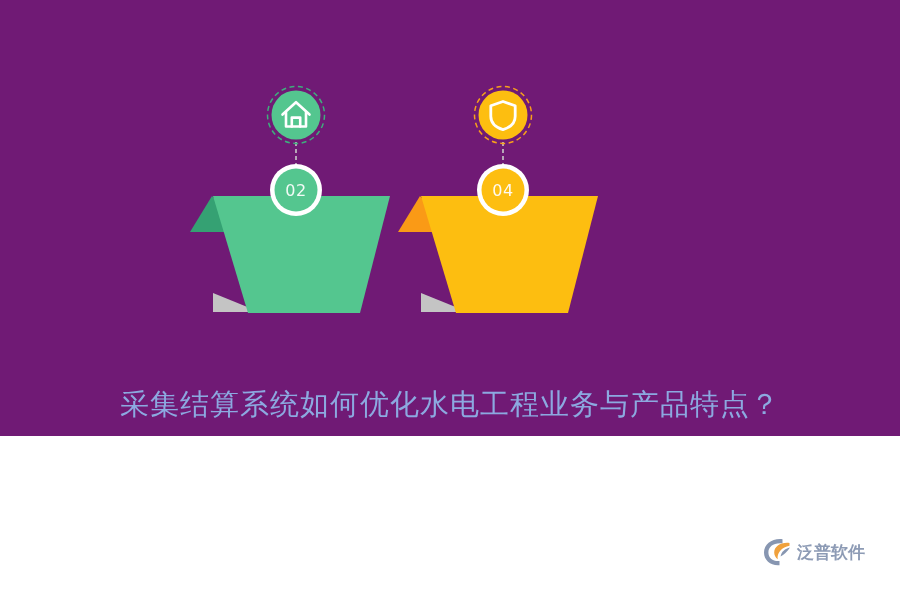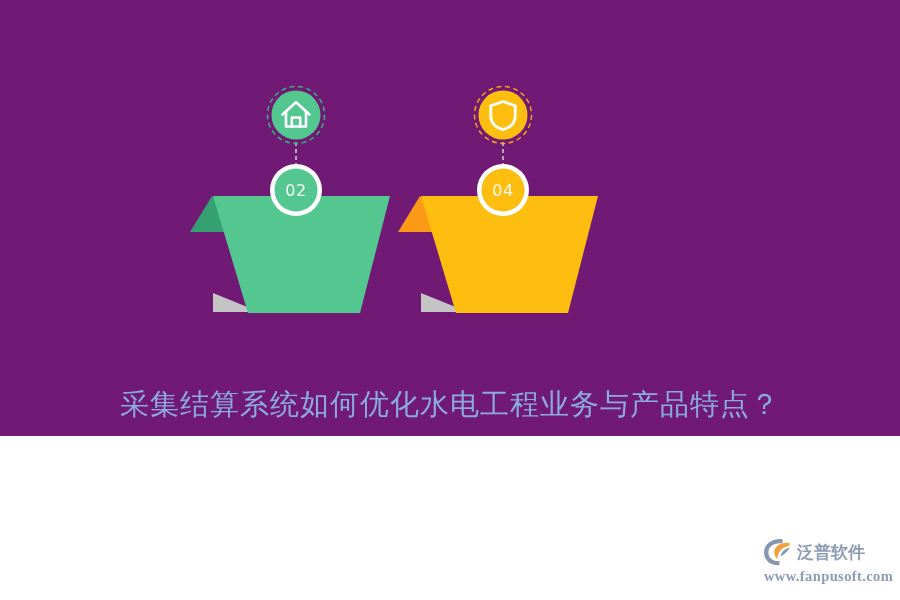--- a/index.html
+++ b/index.html
@@ -187,16 +187,15 @@
                  C 12.2,18.4 13.6,20.8 15.8,22.3
                  C 15.0,18.0 17.4,13.2 22.4,10.6
                  C 24.0,9.7 25.8,9.1 27.5,8.8 Z" fill="#f0a13c"></path>
 
         <path d="M 28.0,10.6
                  C 23.0,11.6 19.2,15.0 18.6,19.4
                  C 21.8,18.0 25.2,14.8 28.0,10.6 Z" fill="#8796b1"></path>
       </svg>
       <span class="logo-name">泛普软件</span>
     </div>
-    <div class="logo-url">www.fanpusoft.com</div>
   </div>
 
 </div>
 
 </body></html>

